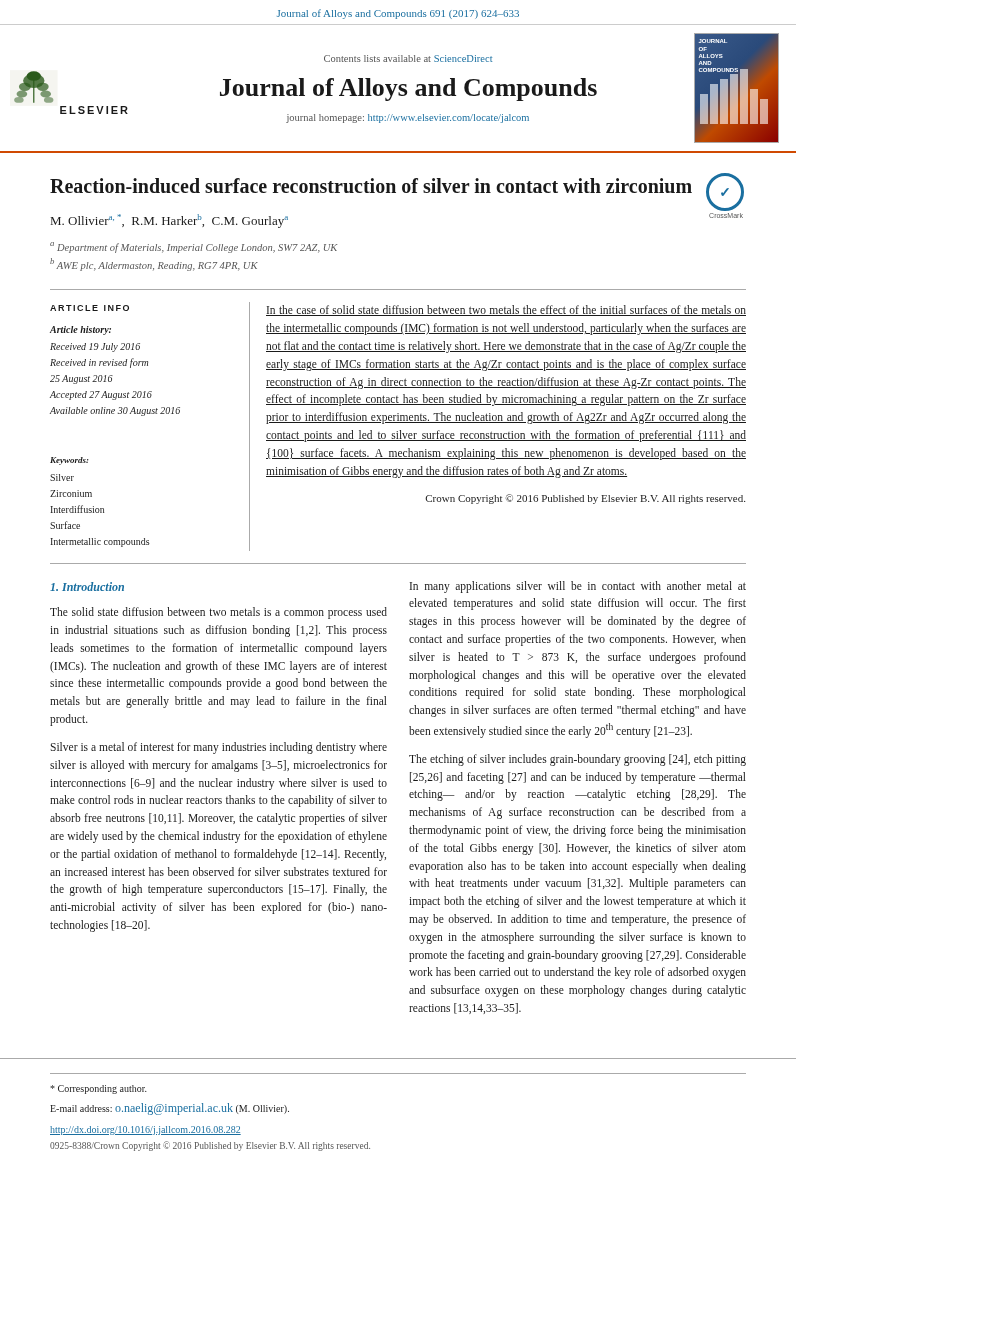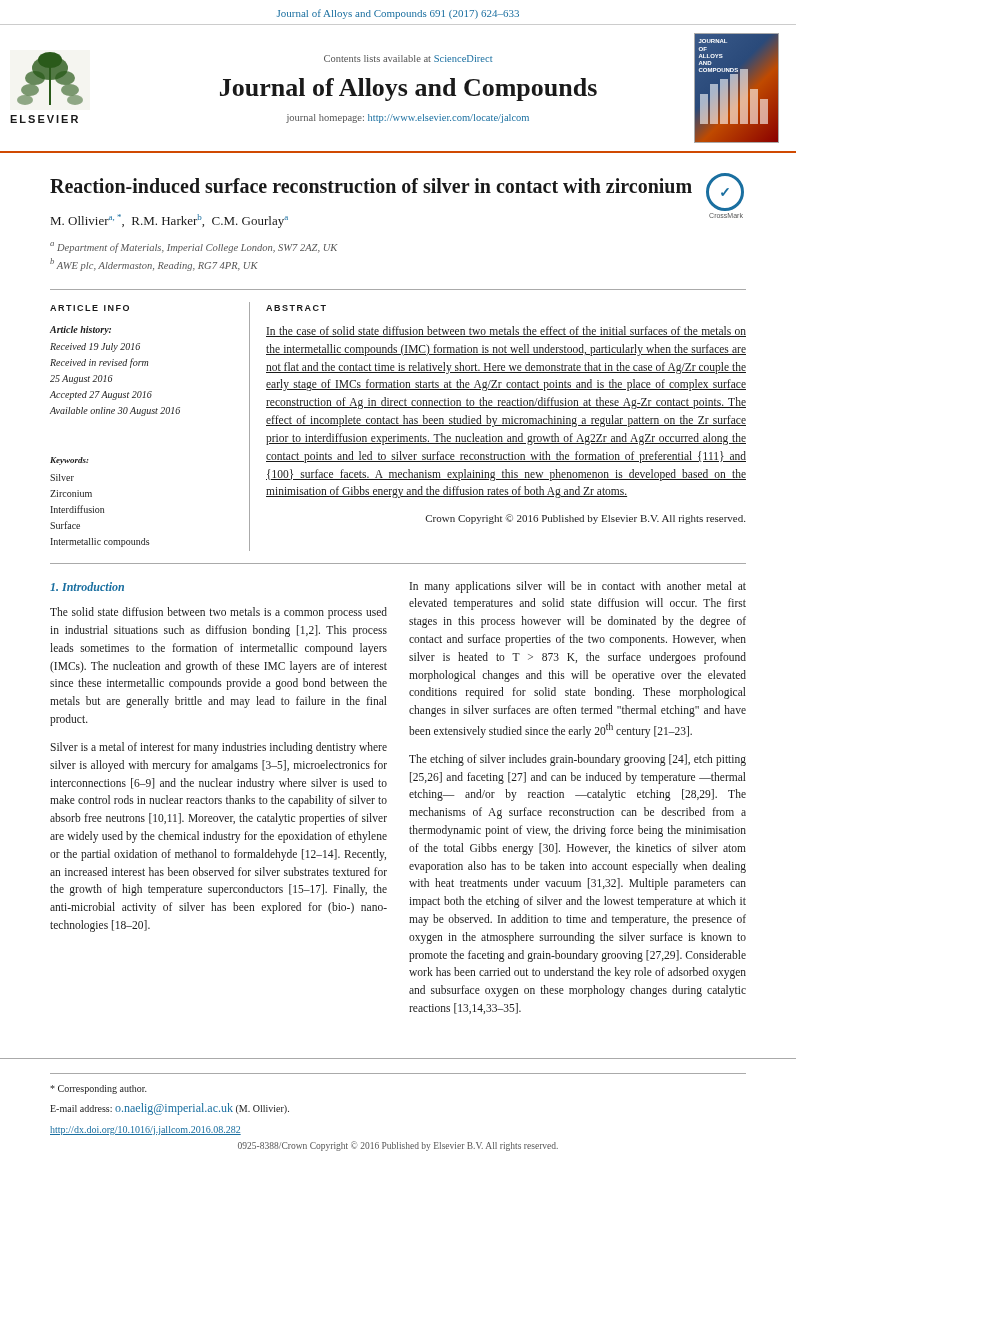--- a/index.html
+++ b/index.html
@@ -30,22 +30,22 @@
       align-items: center;
       border-bottom: 2px solid #d04a02;
       padding: 8px 10px;
     }
     .header-logo-left {
       width: 120px;
       flex-shrink: 0;
     }
     .elsevier-logo {
       display: flex;
-      flex-direction: column;
-      align-items: flex-start;
+      flex-direction: row;
+      align-items: flex-end;
       gap: 2px;
     }
     .elsevier-tree {
       width: 80px;
       height: 60px;
     }
     .elsevier-text {
       font-size: 11px;
       font-weight: bold;
       letter-spacing: 2px;
@@ -290,21 +290,20 @@
     }
     .footer-doi {
       font-size: 10px;
       color: #1a6fa0;
       display: block;
       margin-bottom: 3px;
     }
     .footer-issn {
       font-size: 9.5px;
       color: #555;
-      text-align: center;
     }
   </style>
 </head>
 <body>
 
 <div class="page-wrapper">
 
   <div class="top-journal-bar">
     <span>Journal of Alloys and Compounds 691 (2017) 624–633</span>
   </div>
@@ -398,21 +397,20 @@
           <div class="keywords-title">Keywords:</div>
           <div class="keyword-item">Silver</div>
           <div class="keyword-item">Zirconium</div>
           <div class="keyword-item">Interdiffusion</div>
           <div class="keyword-item">Surface</div>
           <div class="keyword-item">Intermetallic compounds</div>
         </div>
       </div>
 
       <div class="right-column">
-        <div class="section-title-small">ABSTRACT</div>
         <div class="abstract-text">In the case of solid state diffusion between two metals the effect of the initial surfaces of the metals on the intermetallic compounds (IMC) formation is not well understood, particularly when the surfaces are not flat and the contact time is relatively short. Here we demonstrate that in the case of Ag/Zr couple the early stage of IMCs formation starts at the Ag/Zr contact points and is the place of complex surface reconstruction of Ag in direct connection to the reaction/diffusion at these Ag-Zr contact points. The effect of incomplete contact has been studied by micromachining a regular pattern on the Zr surface prior to interdiffusion experiments. The nucleation and growth of Ag2Zr and AgZr occurred along the contact points and led to silver surface reconstruction with the formation of preferential {111} and {100} surface facets. A mechanism explaining this new phenomenon is developed based on the minimisation of Gibbs energy and the diffusion rates of both Ag and Zr atoms.</div>
         <div class="copyright-line">
           Crown Copyright © 2016 Published by Elsevier B.V. All rights reserved.
         </div>
       </div>
     </div>
 
     <div class="section-bottom-border"></div>
 
     <div class="body-columns">

